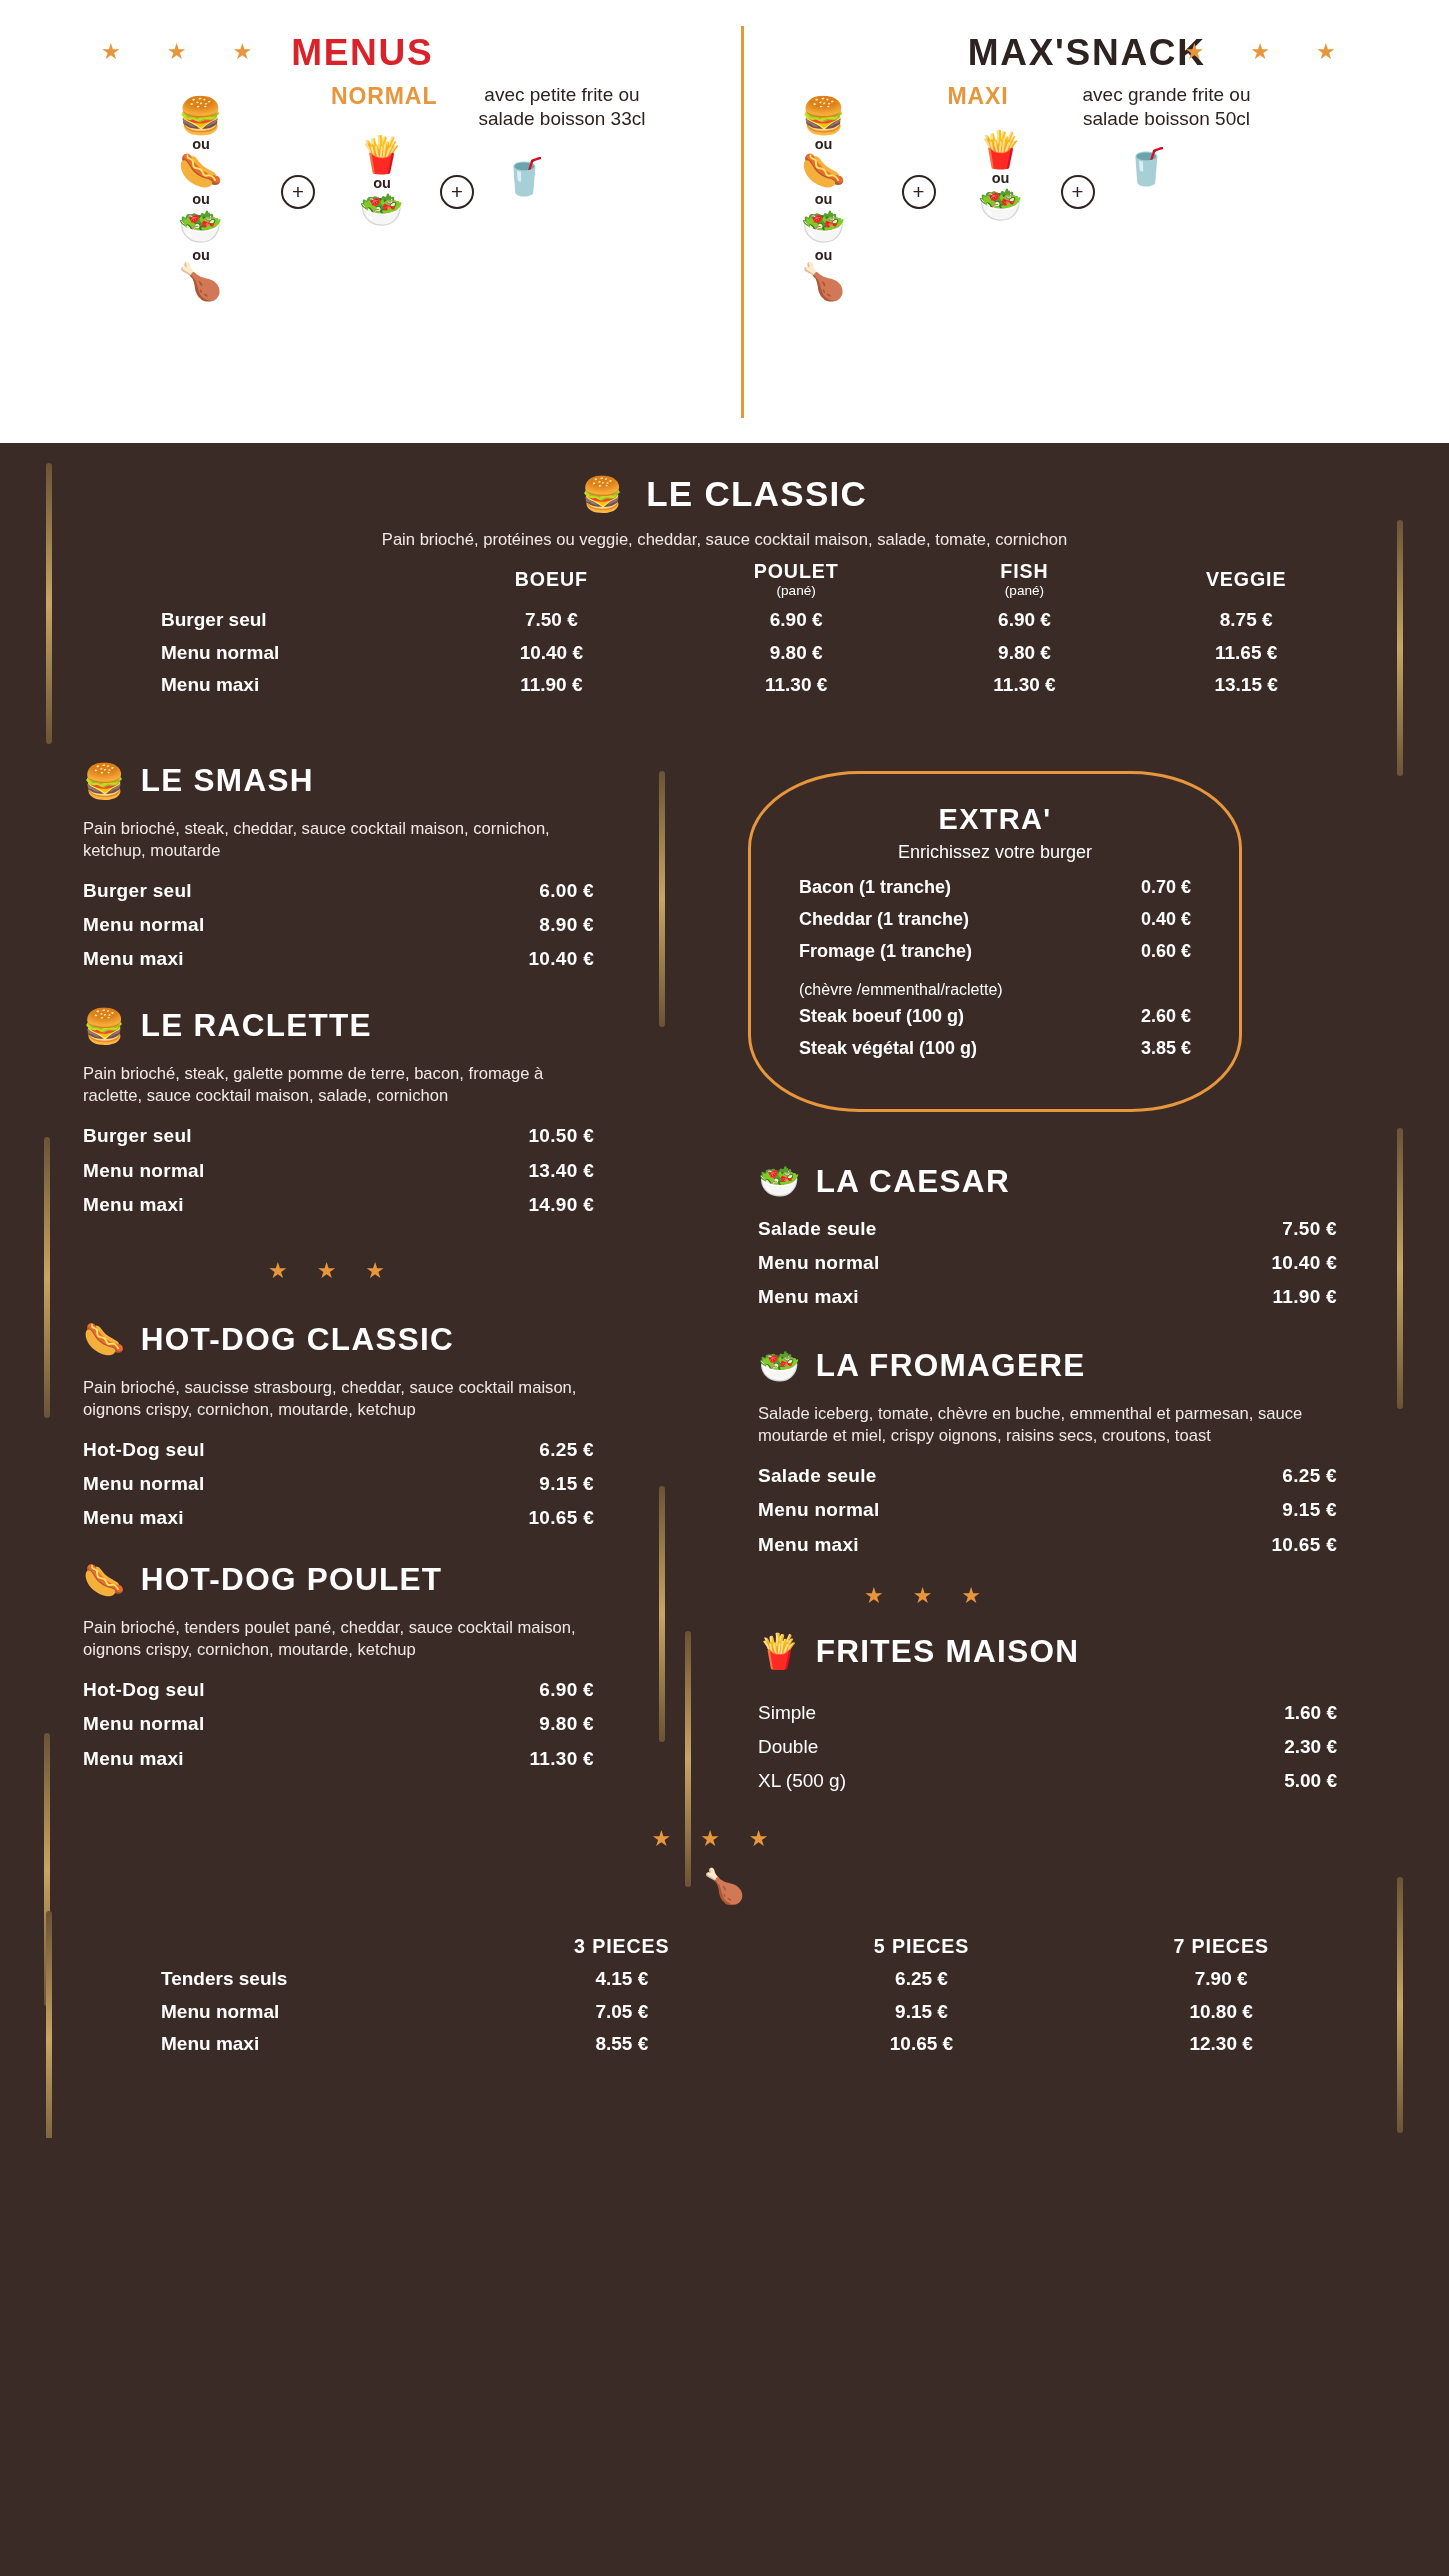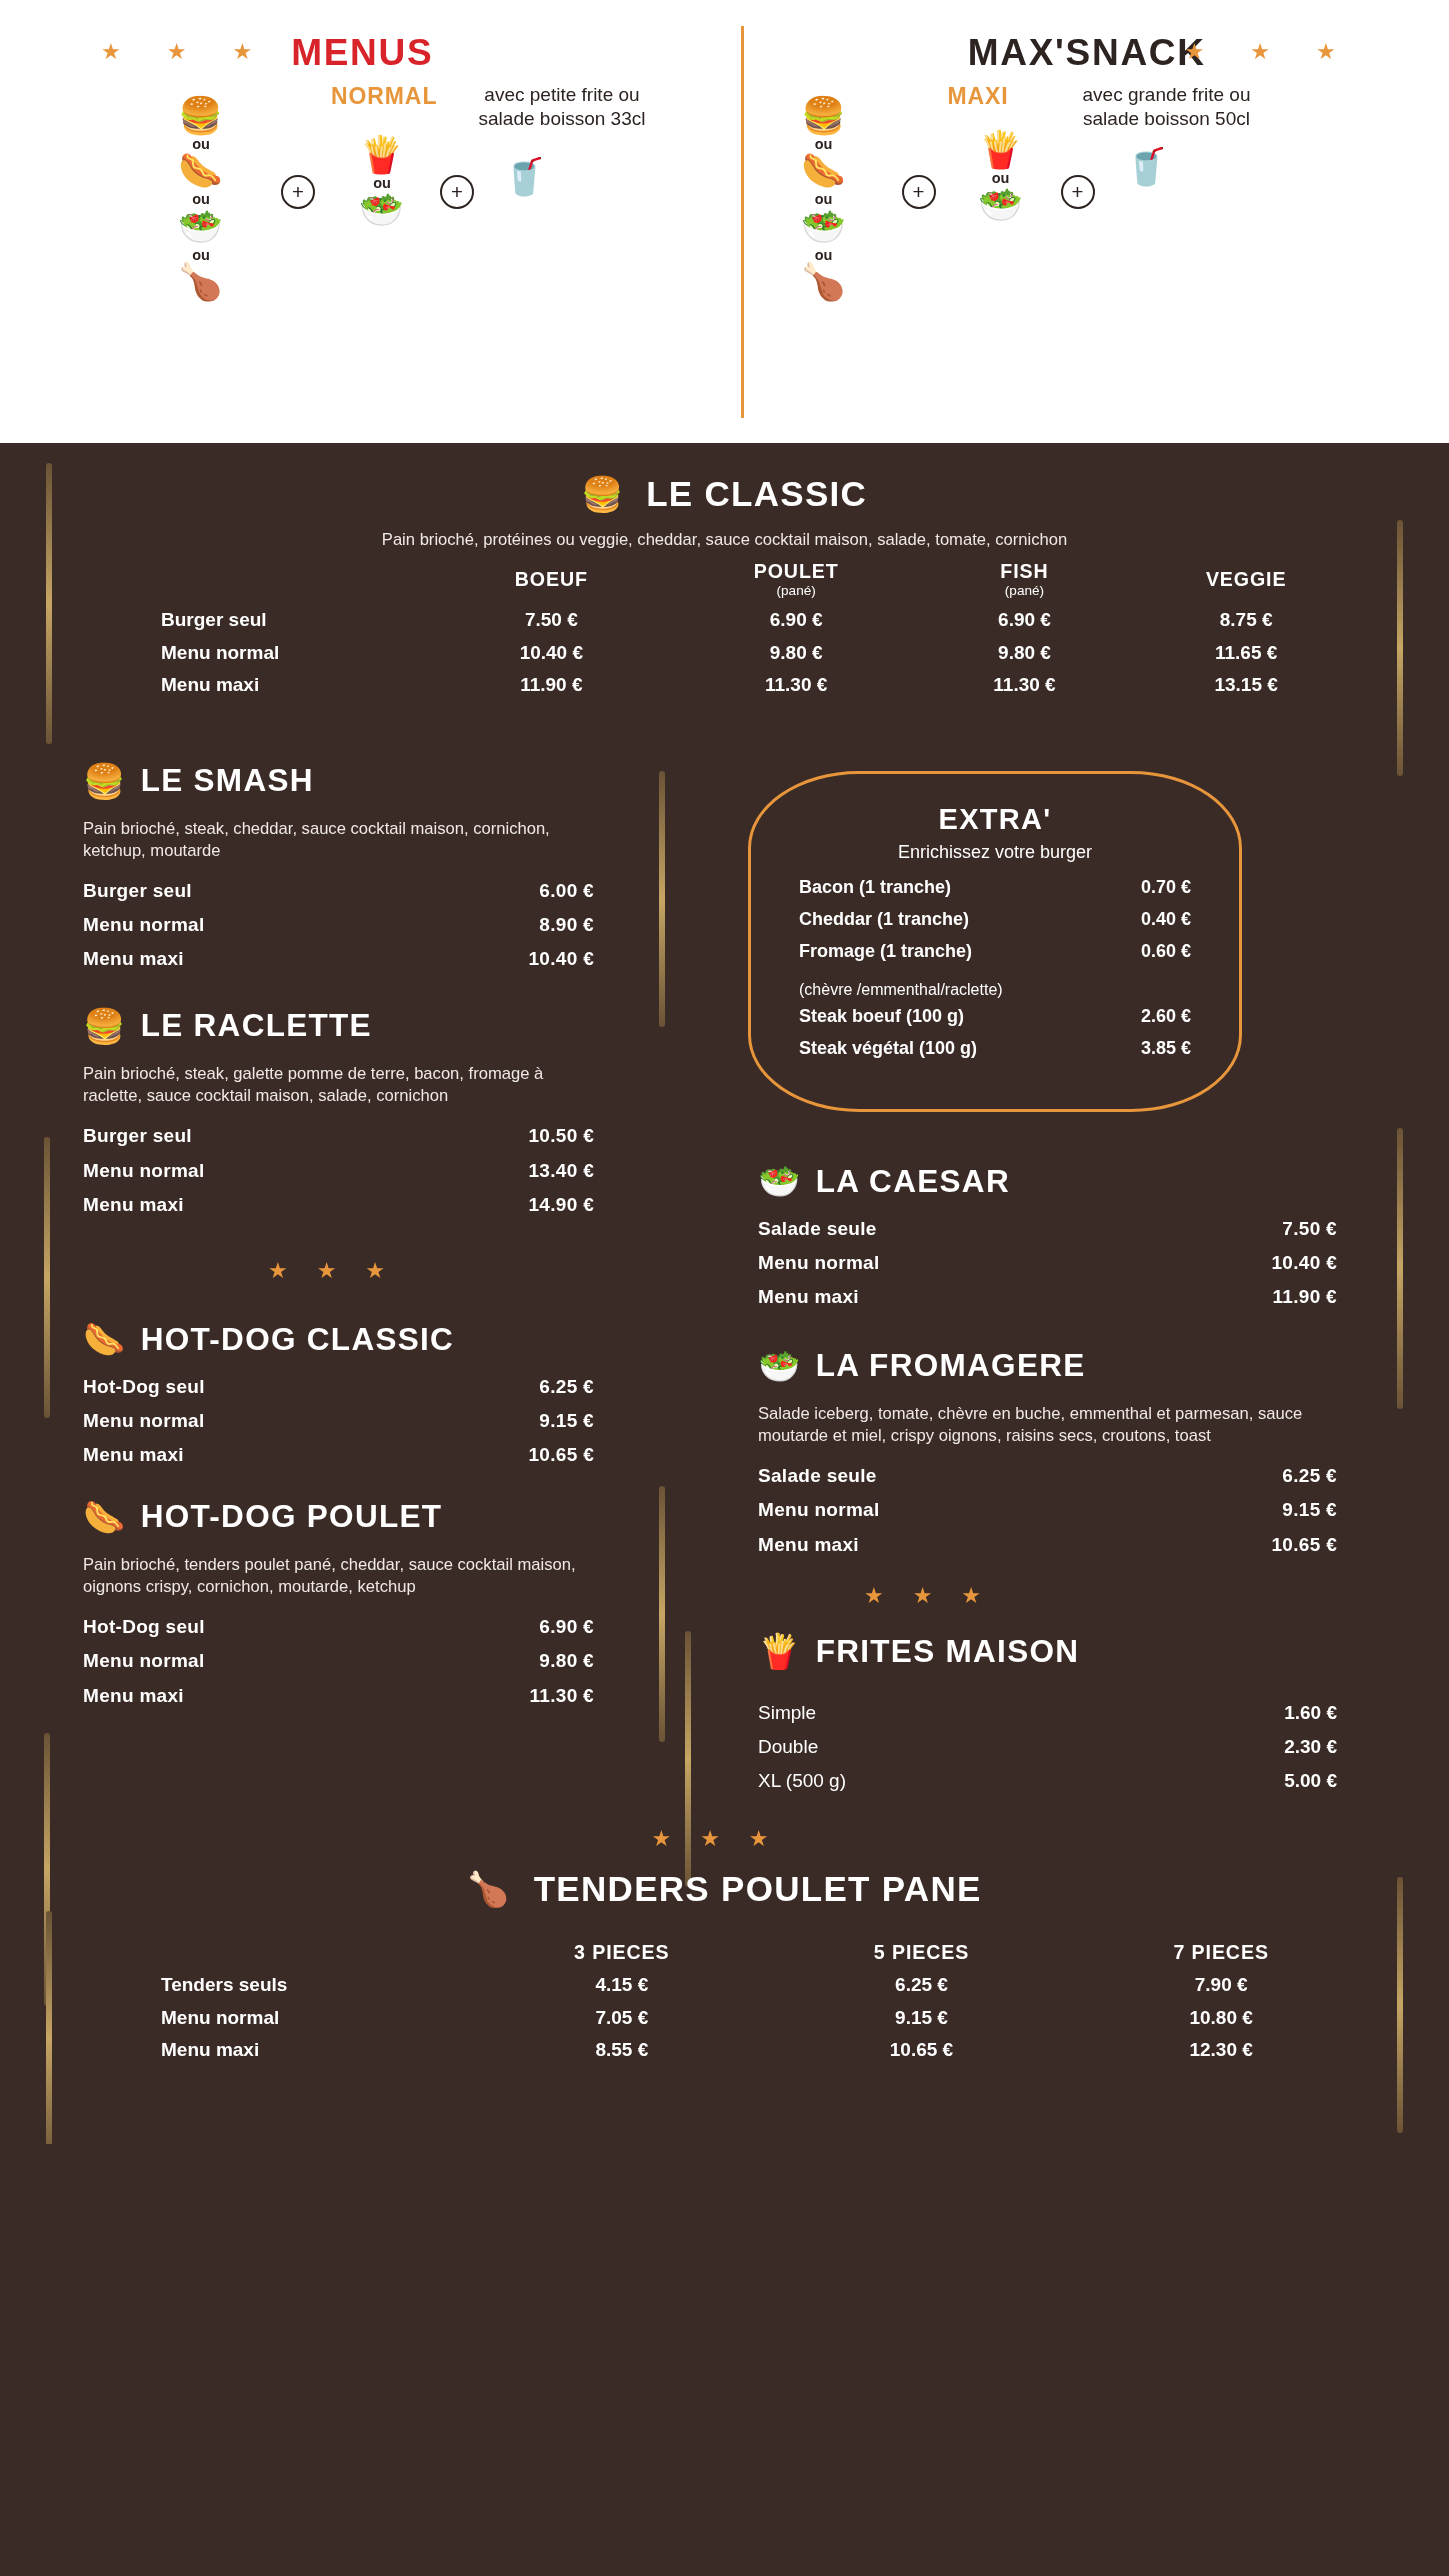--- a/index.html
+++ b/index.html
@@ -351,20 +351,21 @@
           </div>
         </div>
 
         <div class="dots" style="margin:44px 0 37px 111px; width:358px;">★★★</div>
 
         <div style="padding-left:32px;">
           <div class="flexrow">
             <span class="inline-icon">🌭</span>
             <span class="sec-title">HOT-DOG CLASSIC</span>
           </div>
+          <div class="desc" style="margin-top:19px; max-width:511px;">Pain brioché, saucisse strasbourg, cheddar, sauce cocktail maison, oignons crispy, cornichon, moutarde, ketchup</div>
           <div style="margin-top:19px; width:511px;">
             <div class="rowline">
               <span class="lbl">Hot-Dog seul</span>
               <span class="val">6.25 €</span>
             </div>
             <div class="rowline">
               <span class="lbl">Menu normal</span>
               <span class="val">9.15 €</span>
             </div>
             <div class="rowline">
@@ -501,21 +502,20 @@
     </div>
 
     <div class="dots" style="margin:34px 0 8.5px 0;">★★★</div>
 
     <div style="position:relative; padding:8.5px 0 25.6px 0;">
       <div class="vbar" style="left:46px; top:51px; height:256px;"></div>
       <div class="vbar" style="right:46px; top:17px; height:256px;"></div>
 
       <div style="display:flex; align-items:center; justify-content:center; gap:24px;">
         <span class="inline-icon">🍗</span>
-        <span class="sec-title big">TENDERS POULET PANE</span>
       </div>
 
       <table class="price-table" style="margin-top:25.6px; padding:0 77px;">
         <tbody>
             <tr>
           <td style="width:392px;"></td>
           <td class="hd">3 PIECES</td>
           <td class="hd">5 PIECES</td>
           <td class="hd">7 PIECES</td>
         </tr>

